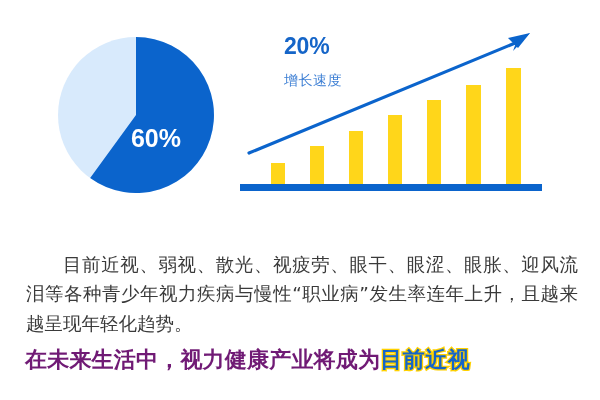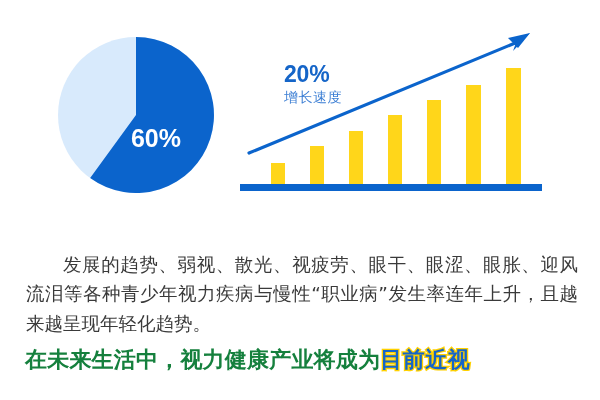--- a/index.html
+++ b/index.html
@@ -57,30 +57,29 @@
     line-height: 1.12;
     white-space: nowrap;
   }
   .growth-pct {
     display: block;
     font-family: "Liberation Sans", "DejaVu Sans", sans-serif;
     font-size: 23px;
     font-weight: bold;
     color: #1565c8;
     letter-spacing: -0.2px;
-    margin-top: 28px;
   }
   .growth-sub {
     display: block;
     font-family: "DejaVu Sans", "Liberation Sans", sans-serif;
     font-size: 14px;
     font-weight: normal;
     color: #3d7fd4;
     letter-spacing: 0.5px;
-    margin-top: 2px;
+    margin-top: 13px;
   }
 
   
   #body-paragraph {
     position: absolute;
     left: 26px;
     top: 231px;
     width: 552px;
     font-family: "DejaVu Sans", "Liberation Sans", sans-serif;
     font-size: 18.5px;
@@ -98,21 +97,21 @@
     left: 25px;
     top: 345px;
     width: 560px;
     font-family: "DejaVu Sans", "Liberation Sans", sans-serif;
     font-size: 22px;
     font-weight: bold;
     color: #2b2b2b;
     white-space: nowrap;
     letter-spacing: 0.2px;
   }
-  #headline .hl-plain { color: #15803d; }
+  #headline .hl-plain { color: #701a75; }
   #headline .hl-accent {
     color: #1565c8;
     -webkit-text-stroke: 2.6px #ffd100;
     paint-order: stroke fill;
     letter-spacing: 0.5px;
   }
 </style>
 </head>
 <body>
 
@@ -147,19 +146,19 @@
 
       <rect x="6" y="160" width="302" height="7" fill="#0b64cc"></rect>
     </svg>
   </div>
 
   <div class="growth-callout">
     <span class="growth-pct">20%</span>
     <span class="growth-sub">增长速度</span>
   </div>
 
-  <p id="body-paragraph">发展的趋势、弱视、散光、视疲劳、眼干、眼涩、眼胀、迎风流泪等各种青少年视力疾病与慢性“职业病”发生率连年上升，且越来越呈现年轻化趋势。</p>
+  <p id="body-paragraph">目前近视、弱视、散光、视疲劳、眼干、眼涩、眼胀、迎风流泪等各种青少年视力疾病与慢性“职业病”发生率连年上升，且越来越呈现年轻化趋势。</p>
 
   <div id="headline">
     <span class="hl-plain">在未来生活中，视力健康产业将成为</span><span class="hl-accent">目前近视</span>
   </div>
 
 </div>
 
 </body></html>

